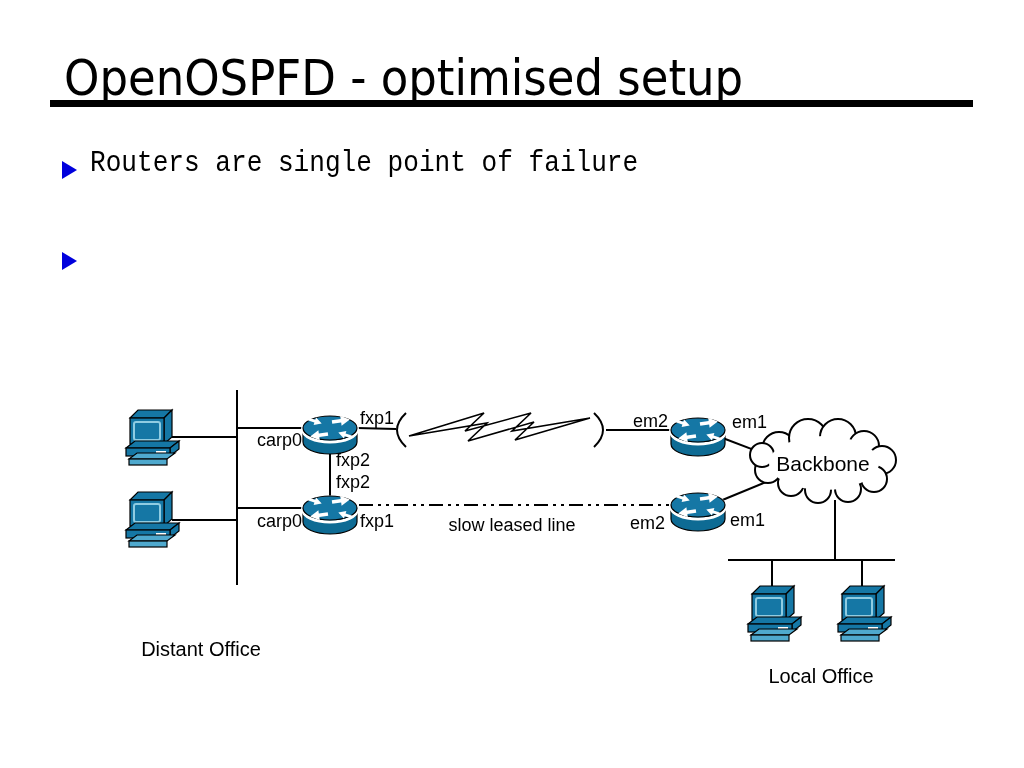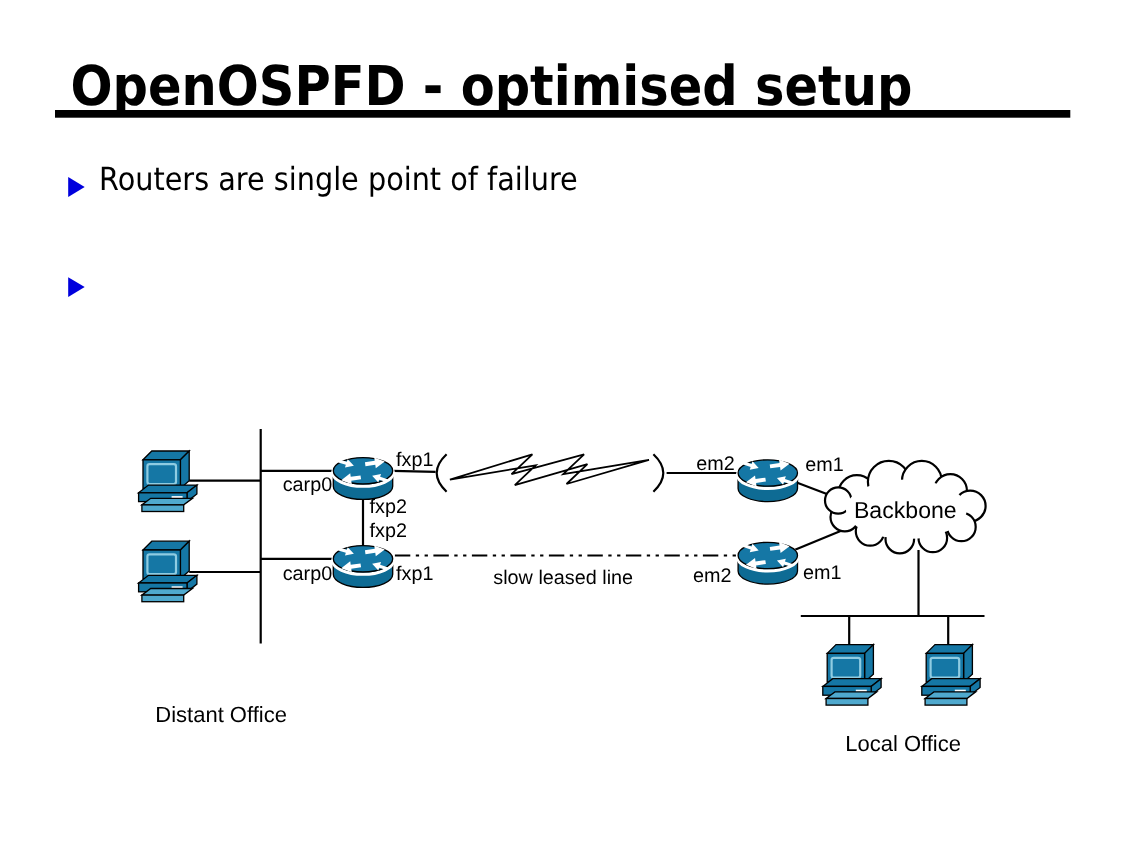--- a/index.html
+++ b/index.html
@@ -4,30 +4,30 @@
 <style>
   html,body{margin:0;padding:0;}
   body{
     width:1024px;height:768px;background:#ffffff;overflow:hidden;position:relative;
     font-family:"DejaVu Sans",sans-serif;color:#000;
   }
   .slide{position:absolute;inset:0;}
   .cond{display:inline-block;transform:scaleX(0.9);transform-origin:0 50%;white-space:nowrap;}
   .page-title{
     position:absolute;left:64px;top:53px;margin:0;
-    font-size:50px;font-weight:700;line-height:1;white-space:nowrap;
+    font-size:50px;font-weight:400;line-height:1;white-space:nowrap;
   }
   .title-rule{position:absolute;left:50px;top:100px;width:923px;height:7px;background:#000;}
   .tri{
     position:absolute;left:62px;width:0;height:0;
     border-left:15px solid #0000dd;border-top:9px solid transparent;border-bottom:9px solid transparent;
   }
   .tri.t1{top:161px;} .tri.t2{top:252px;}
   .bullet-text{position:absolute;left:90px;font-size:29px;line-height:42px;white-space:nowrap;}
-  .bullet-text.b1{top:149px;line-height:29px;}
+  .bullet-text.b1{top:149px;line-height:29px;font-family:Liberation Mono, monospace;}
   .bullet-text.b2{top:245px;}
   .diagram{position:absolute;left:0;top:0;}
   svg text{font-family:"Liberation Sans","DejaVu Sans",sans-serif;fill:#000;}
 </style>
 </head>
 <body>
 
 <div class="slide">
 
   <h1 class="page-title"><span class="cond">OpenOSPFD - optimised setup</span></h1>

